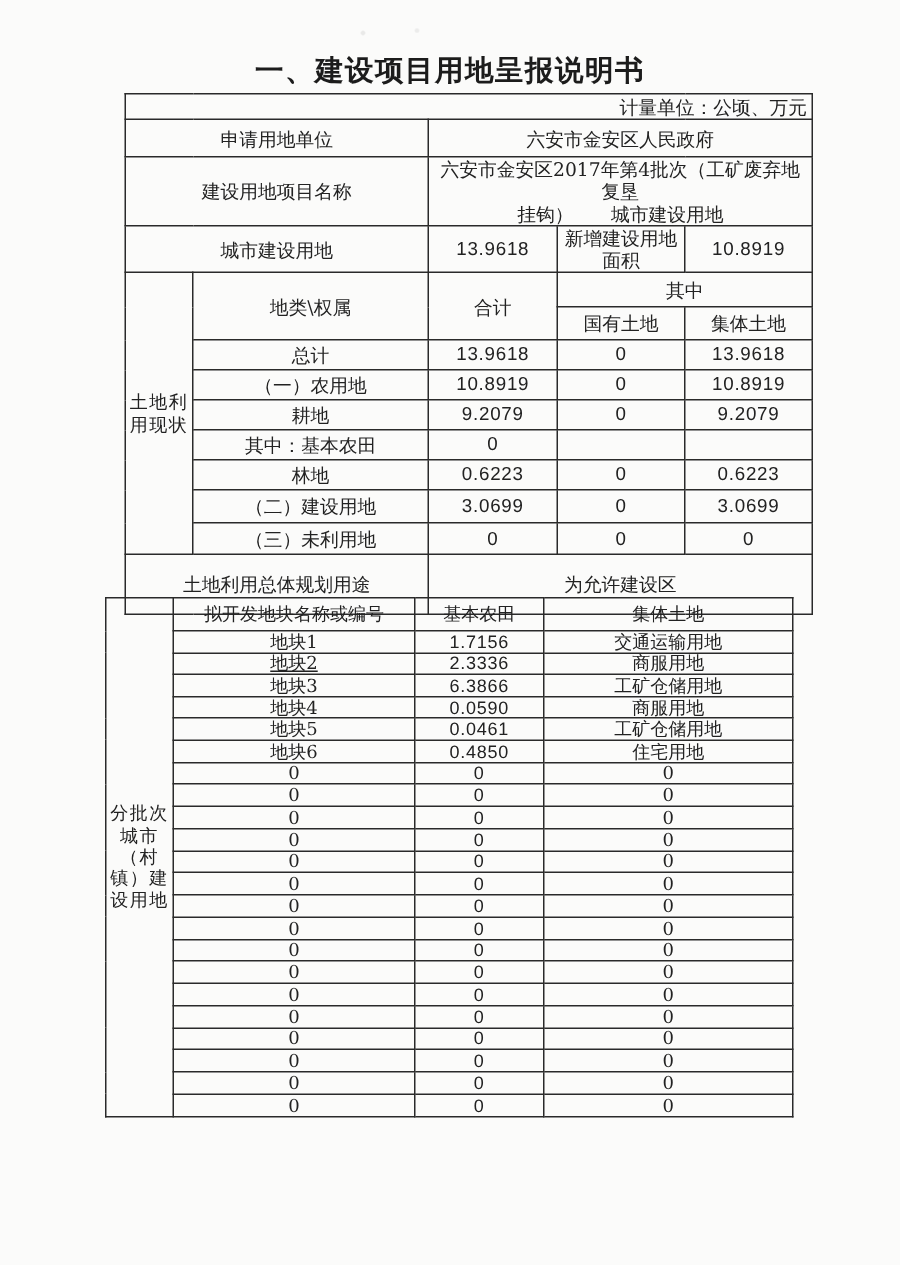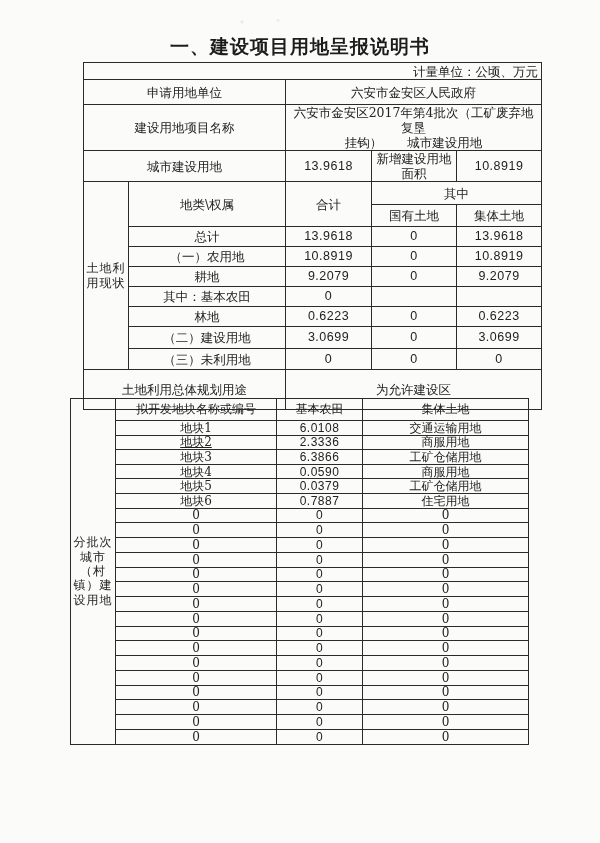--- a/index.html
+++ b/index.html
@@ -127,46 +127,46 @@
   </colgroup>
   <tbody id="plots-body">
     <tr style="height:22px">
       <td rowspan="23" class="vlabel" style="vertical-align:middle;">分批次城市（村镇）建设用地</td>
       <td>拟开发地块名称或编号</td>
       <td>基本农田</td>
       <td>集体土地</td>
     </tr>
   <tr style="height: 14.6px;">
         <td style="line-height: 1;">地块1</td>
-        <td class="num" style="line-height: 1;">6.0108</td>
+        <td class="num" style="line-height: 1;">1.7156</td>
         <td style="line-height: 1;">交通运输用地</td>
       </tr>
       <tr style="height: 14.6px;">
         <td style="line-height: 1; text-decoration: underline;">地块2</td>
         <td class="num" style="line-height: 1;">2.3336</td>
         <td style="line-height: 1;">商服用地</td>
       </tr>
       <tr style="height: 14.6px;">
         <td style="line-height: 1;">地块3</td>
         <td class="num" style="line-height: 1;">6.3866</td>
         <td style="line-height: 1;">工矿仓储用地</td>
       </tr>
       <tr style="height: 14.6px;">
         <td style="line-height: 1;">地块4</td>
         <td class="num" style="line-height: 1;">0.0590</td>
         <td style="line-height: 1;">商服用地</td>
       </tr>
       <tr style="height: 14.6px;">
         <td style="line-height: 1;">地块5</td>
-        <td class="num" style="line-height: 1;">0.0379</td>
+        <td class="num" style="line-height: 1;">0.0461</td>
         <td style="line-height: 1;">工矿仓储用地</td>
       </tr>
       <tr style="height: 14.6px;">
         <td style="line-height: 1;">地块6</td>
-        <td class="num" style="line-height: 1;">0.7887</td>
+        <td class="num" style="line-height: 1;">0.4850</td>
         <td style="line-height: 1;">住宅用地</td>
       </tr>
       <tr style="height: 14.75px;">
         <td style="line-height: 1;">0</td>
         <td class="num" style="line-height: 1;">0</td>
         <td style="line-height: 1;">0</td>
       </tr>
       <tr style="height: 14.75px;">
         <td style="line-height: 1;">0</td>
         <td class="num" style="line-height: 1;">0</td>

